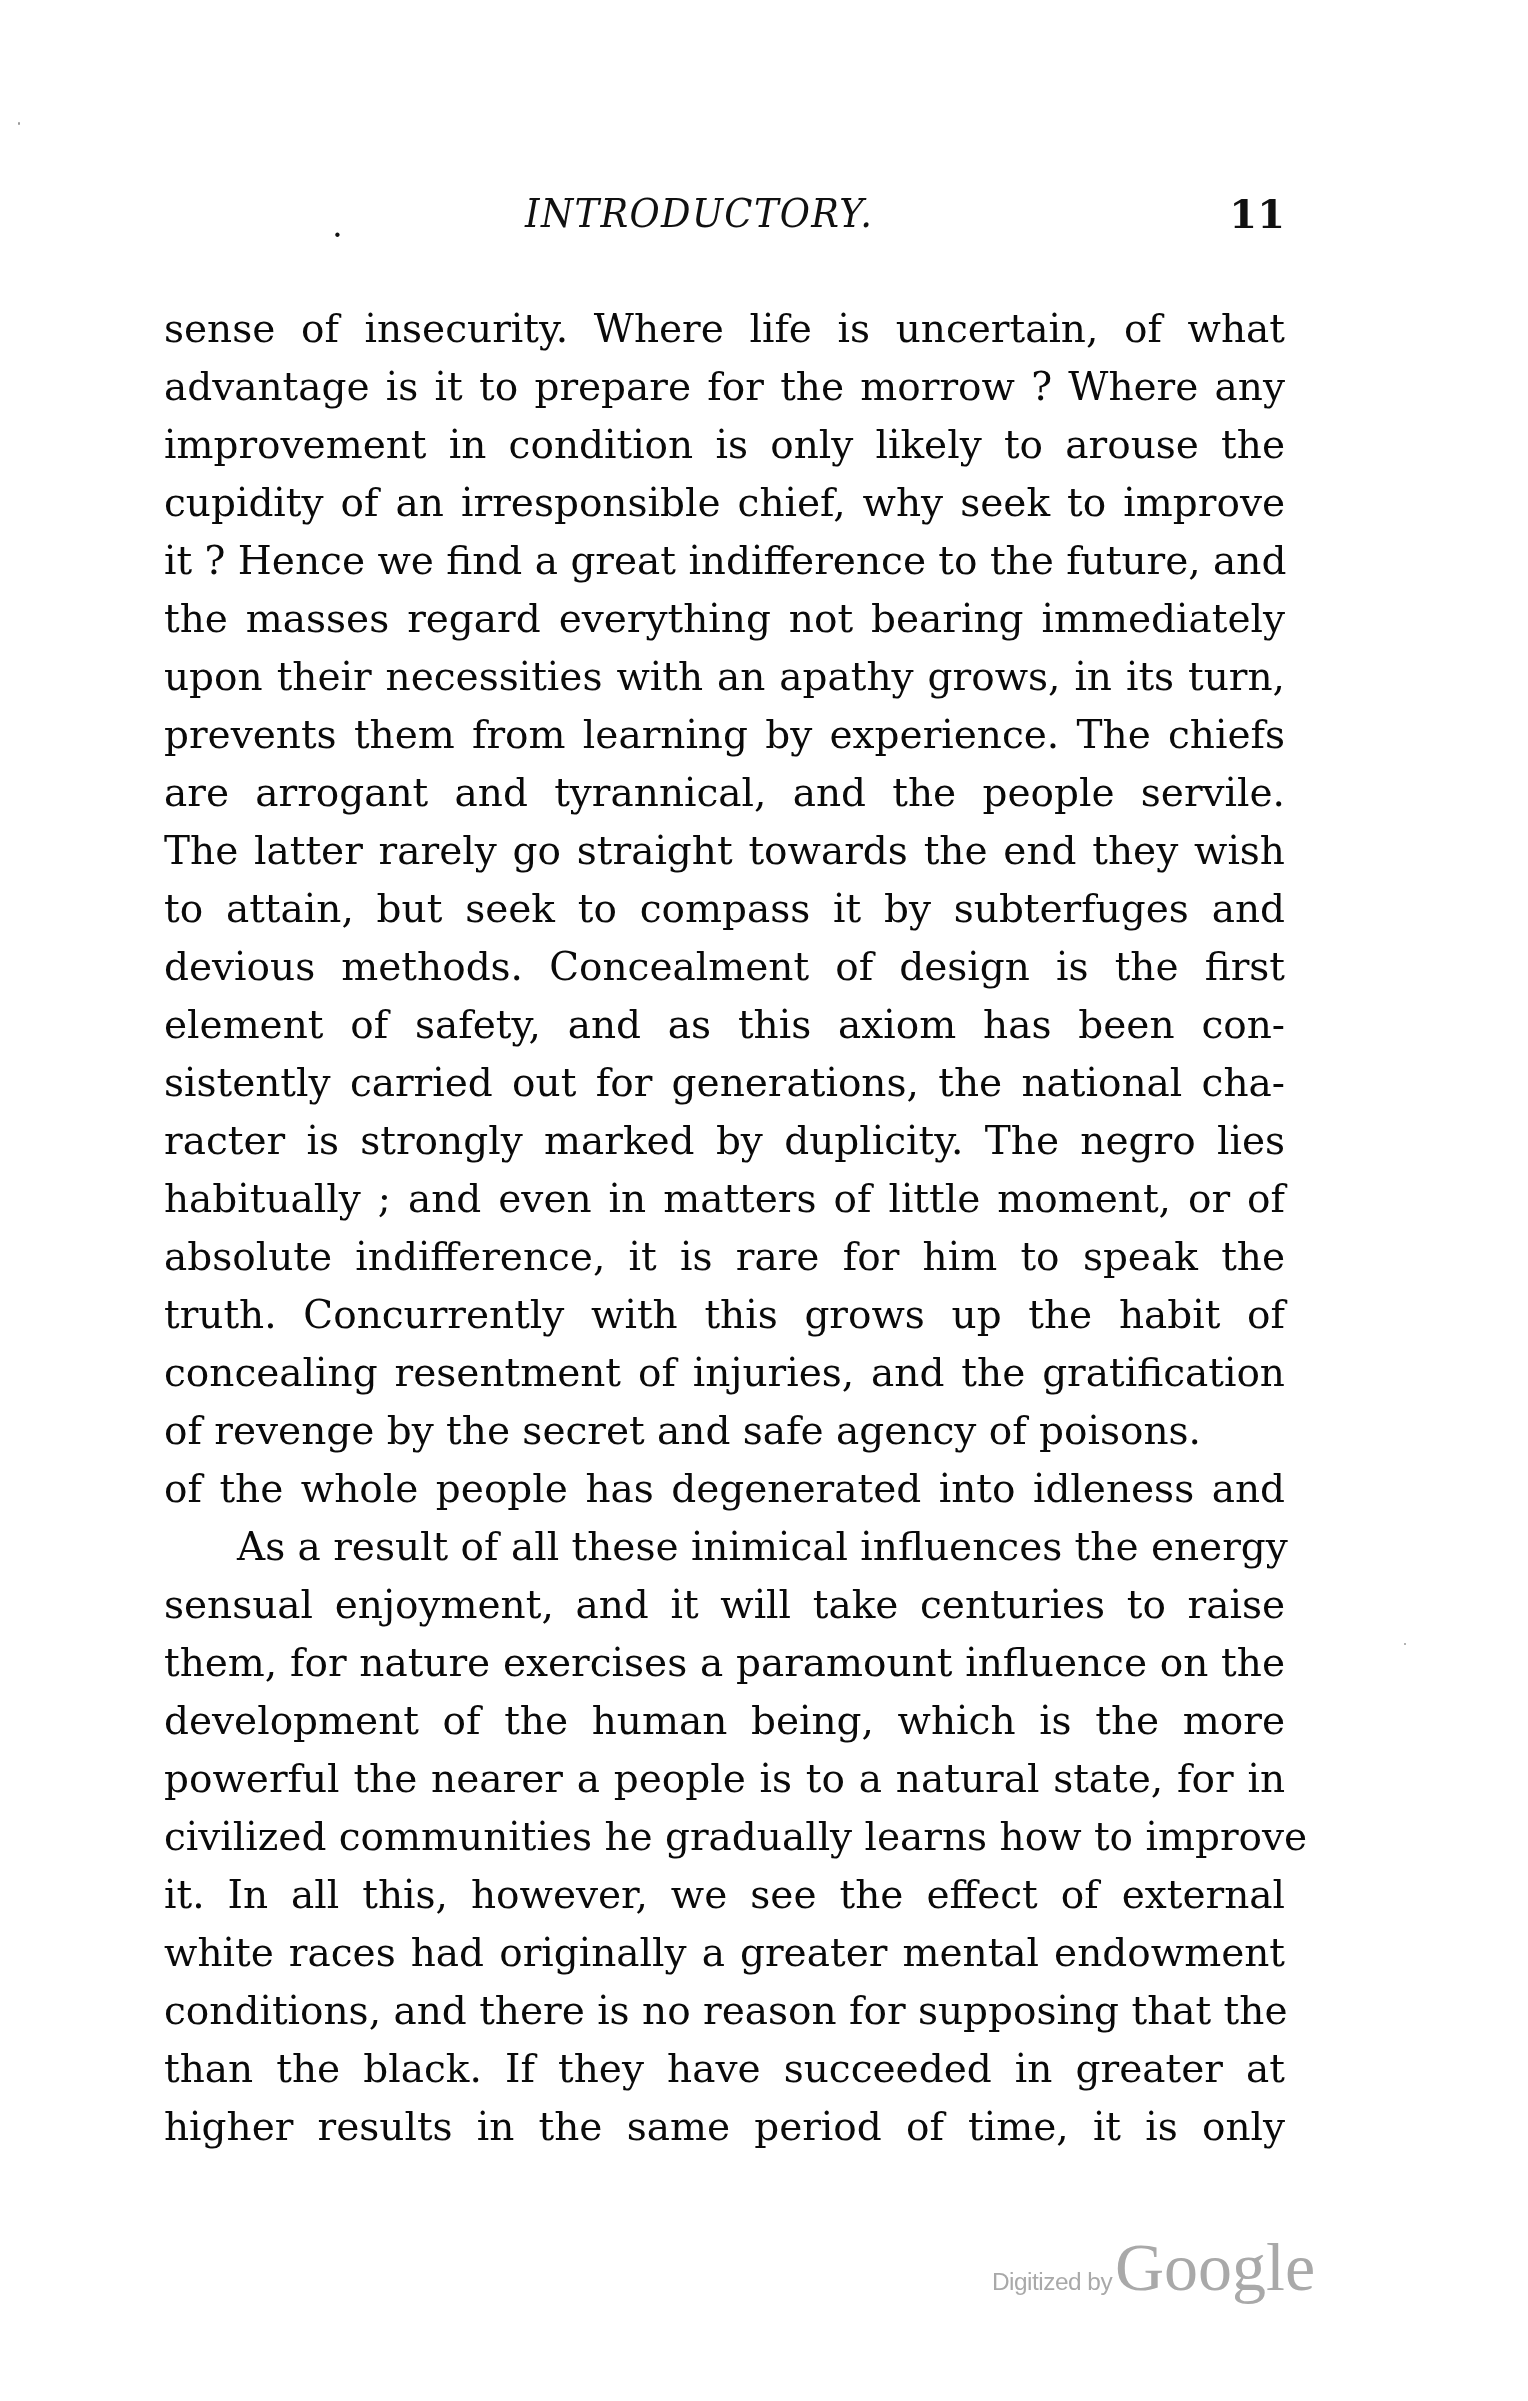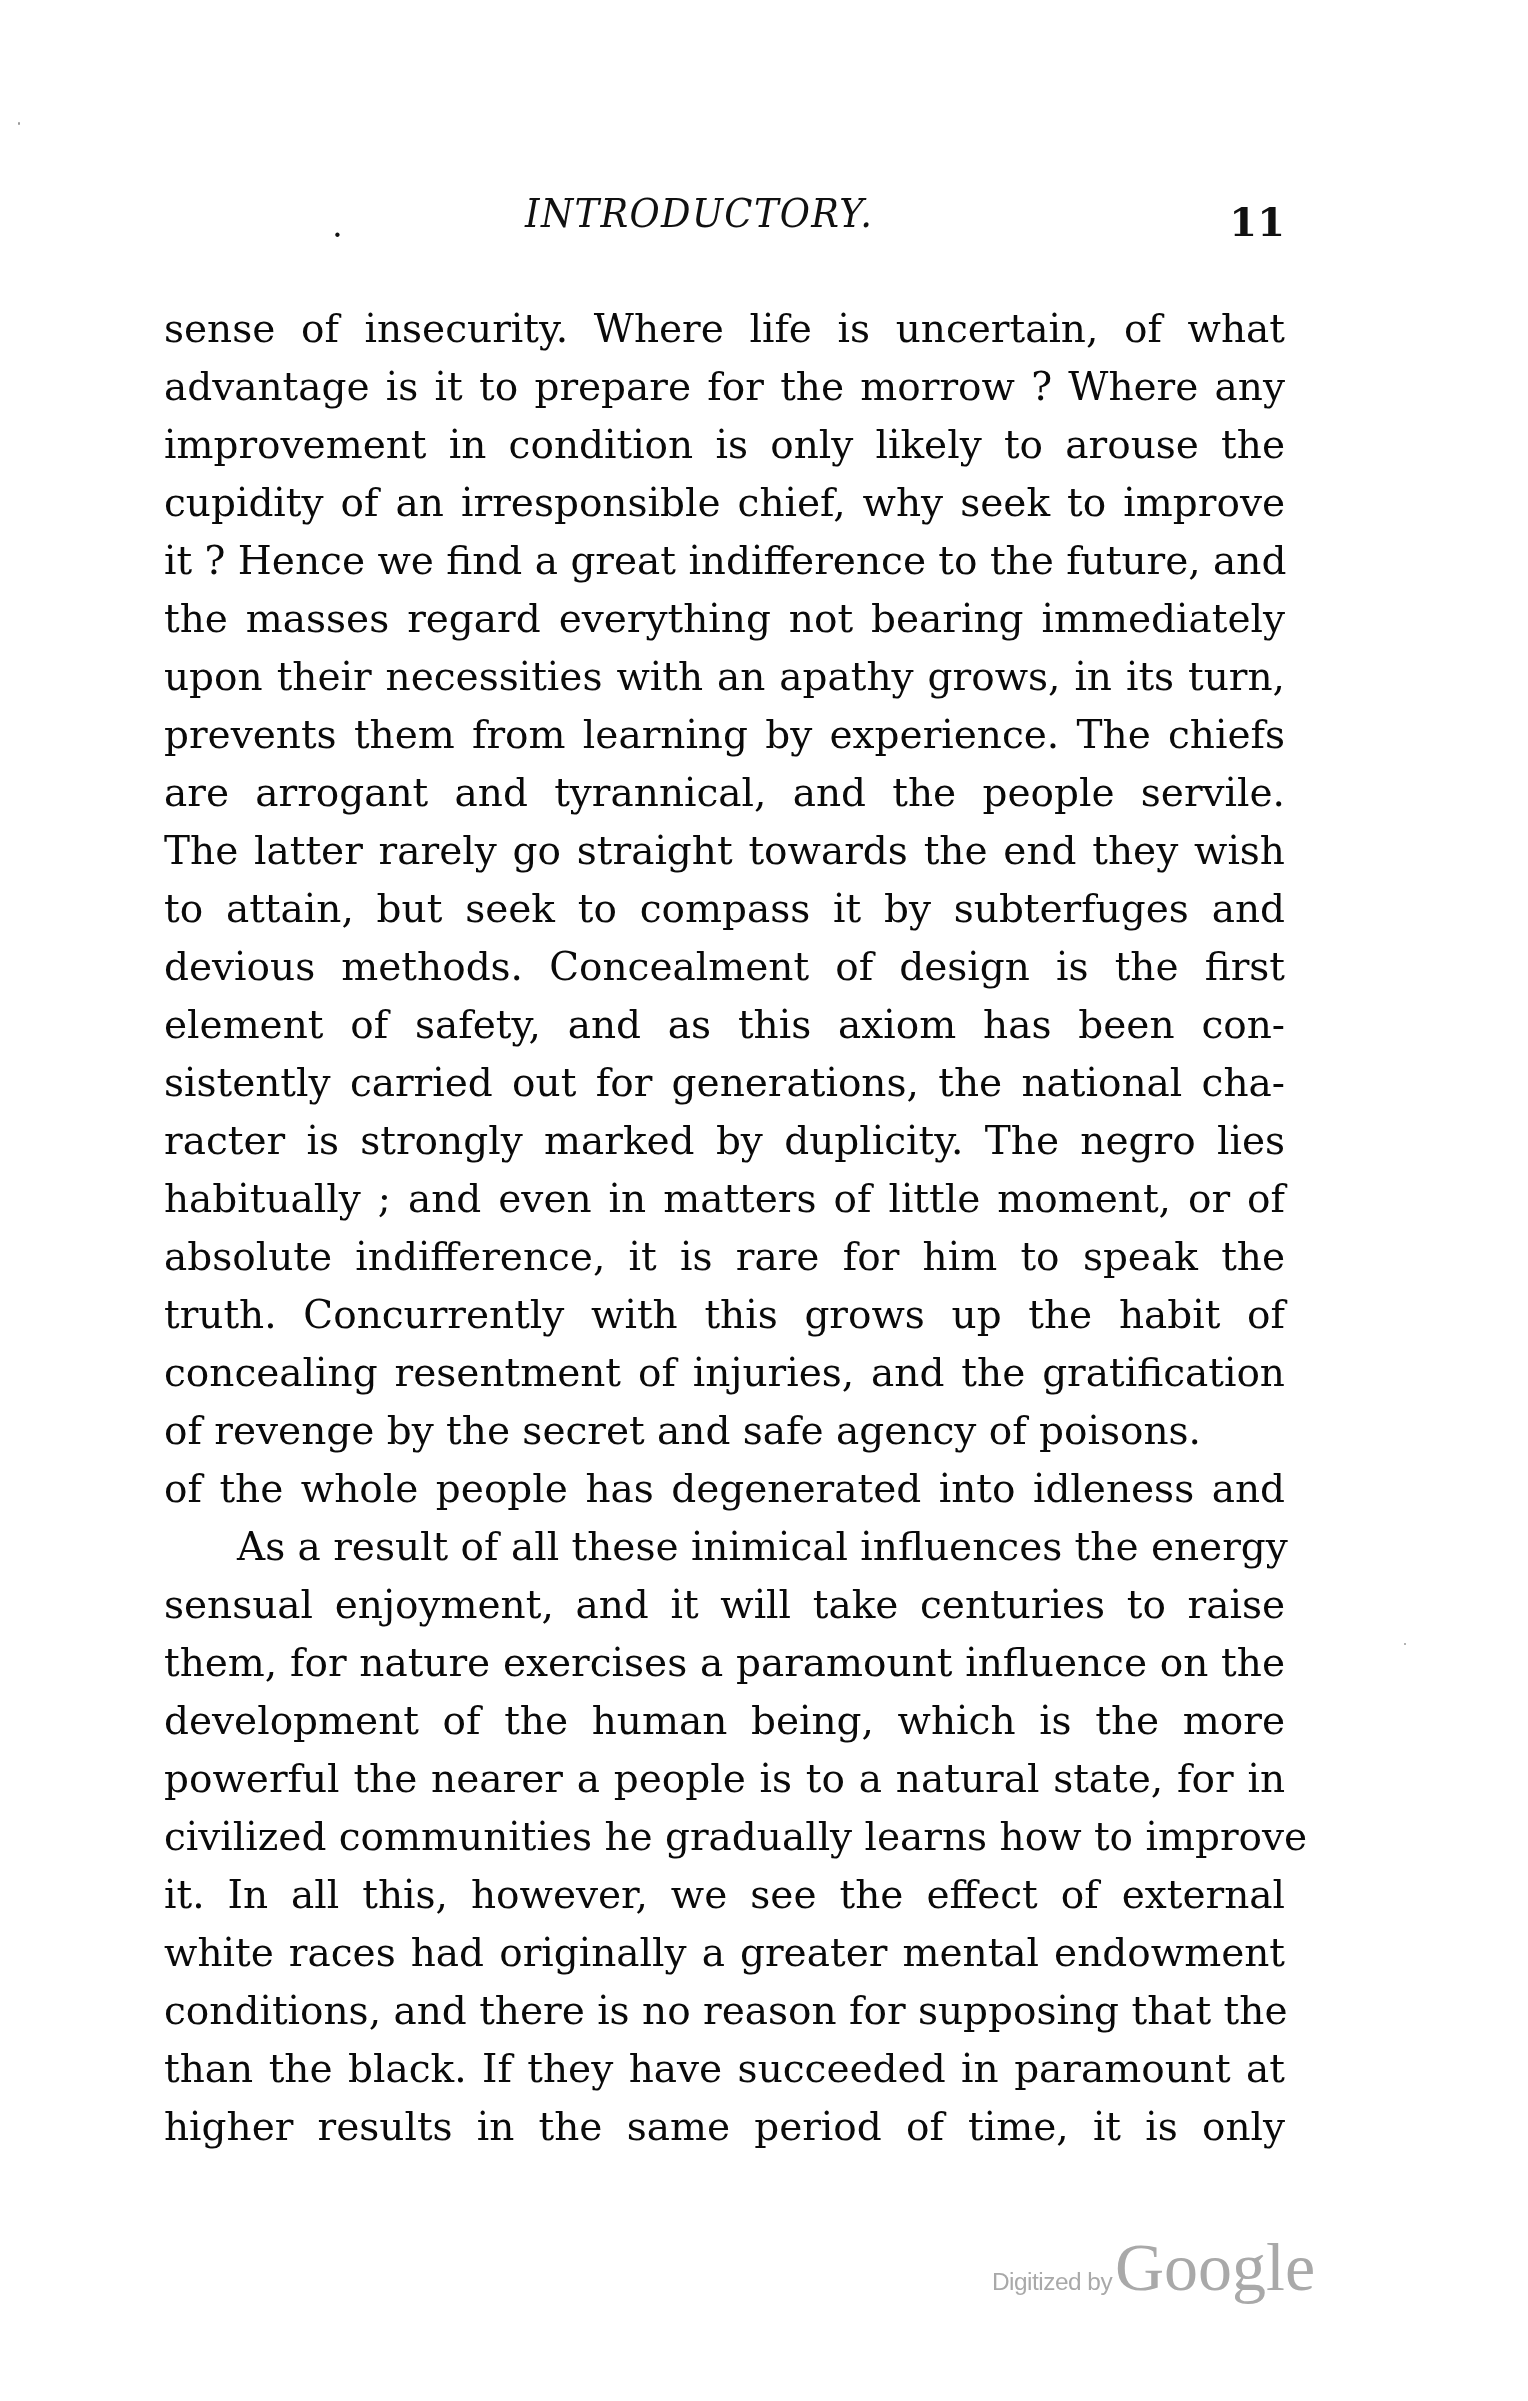--- a/index.html
+++ b/index.html
@@ -4,21 +4,21 @@
 <style>
   html, body { margin: 0; padding: 0; background: #ffffff; }
   body { width: 1528px; height: 2401px; position: relative; overflow: hidden; }
   .page { position: absolute; left: 0; top: 0; width: 1528px; height: 2401px; background: #ffffff; }
   .speck { position: absolute; background: #9a9a9a; border-radius: 50%; }
   .header { position: absolute; left: 164px; top: 190px; width: 1121px; height: 63px;
             font-family: "DejaVu Serif", "Liberation Serif", serif; color: #111; }
   .header .dot { position: absolute; left: 168px; top: 14.6px; font-size: 34px; }
   .header .running { position: absolute; left: 361px; top: 0; font-size: 40px; font-style: italic;
             letter-spacing: 1.5px; transform: scaleX(0.92); transform-origin: left; }
-  .header .folio { position: absolute; right: 0; top: 8px; font-size: 40px; font-weight: bold; }
+  .header .folio { position: absolute; right: 0; top: 0; font-size: 40px; font-weight: bold; }
   .body { position: absolute; left: 164px; top: 300px; width: 1121px;
           font-family: "DejaVu Serif", "Liberation Serif", serif; color: #0a0a0a;
           font-size: 39px; line-height: 58px; }
   .line { display: block; white-space: nowrap; height: 58px; text-align: justify; text-align-last: justify; }
   .line.last { text-align-last: left; }
   .line.indent { padding-left: 73px; }
   .para + .para { margin-top: 0; }
   .watermark { position: absolute; left: 992px; top: 2228px; color: #a9a9a9;
                font-family: "Liberation Sans", sans-serif; white-space: nowrap; }
   .watermark .by { font-size: 24.4px; letter-spacing: -0.5px; }
@@ -64,21 +64,21 @@
         <span class="line">of the whole people has degenerated into idleness and</span>
         <span class="line indent">As a result of all these inimical influences the energy</span>
         <span class="line">sensual enjoyment, and it will take centuries to raise</span>
         <span class="line">them, for nature exercises a paramount influence on the</span>
         <span class="line">development of the human being, which is the more</span>
         <span class="line">powerful the nearer a people is to a natural state, for in</span>
         <span class="line">civilized communities he gradually learns how to improve</span>
         <span class="line">it. In all this, however, we see the effect of external</span>
         <span class="line">white races had originally a greater mental endowment</span>
         <span class="line">conditions, and there is no reason for supposing that the</span>
-        <span class="line">than the black. If they have succeeded in paramount at</span>
+        <span class="line">than the black. If they have succeeded in greater at</span>
         <span class="line">higher results in the same period of time, it is only</span>
       </div>
   </div>
 
   <div class="watermark">
     <span class="by">Digitized by</span><span class="brand">Google</span>
   </div>
 </div>
 
 

